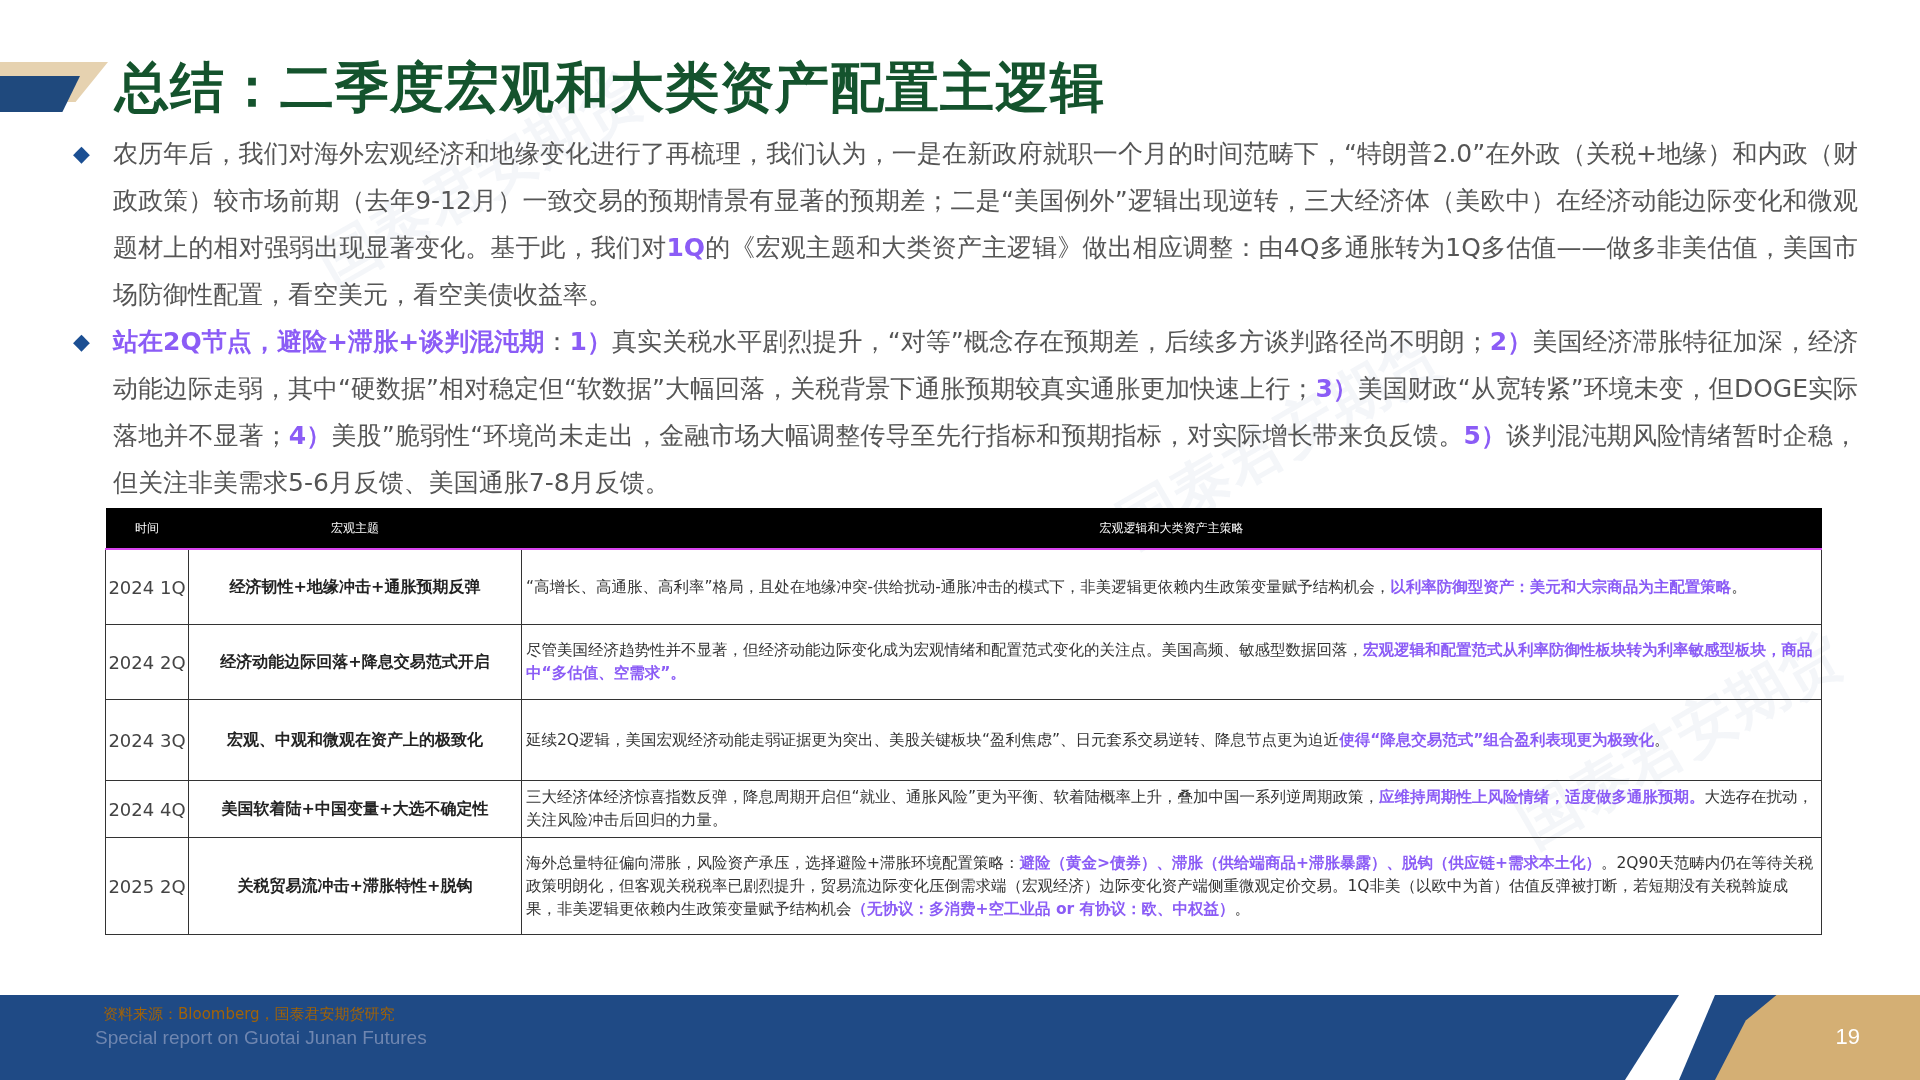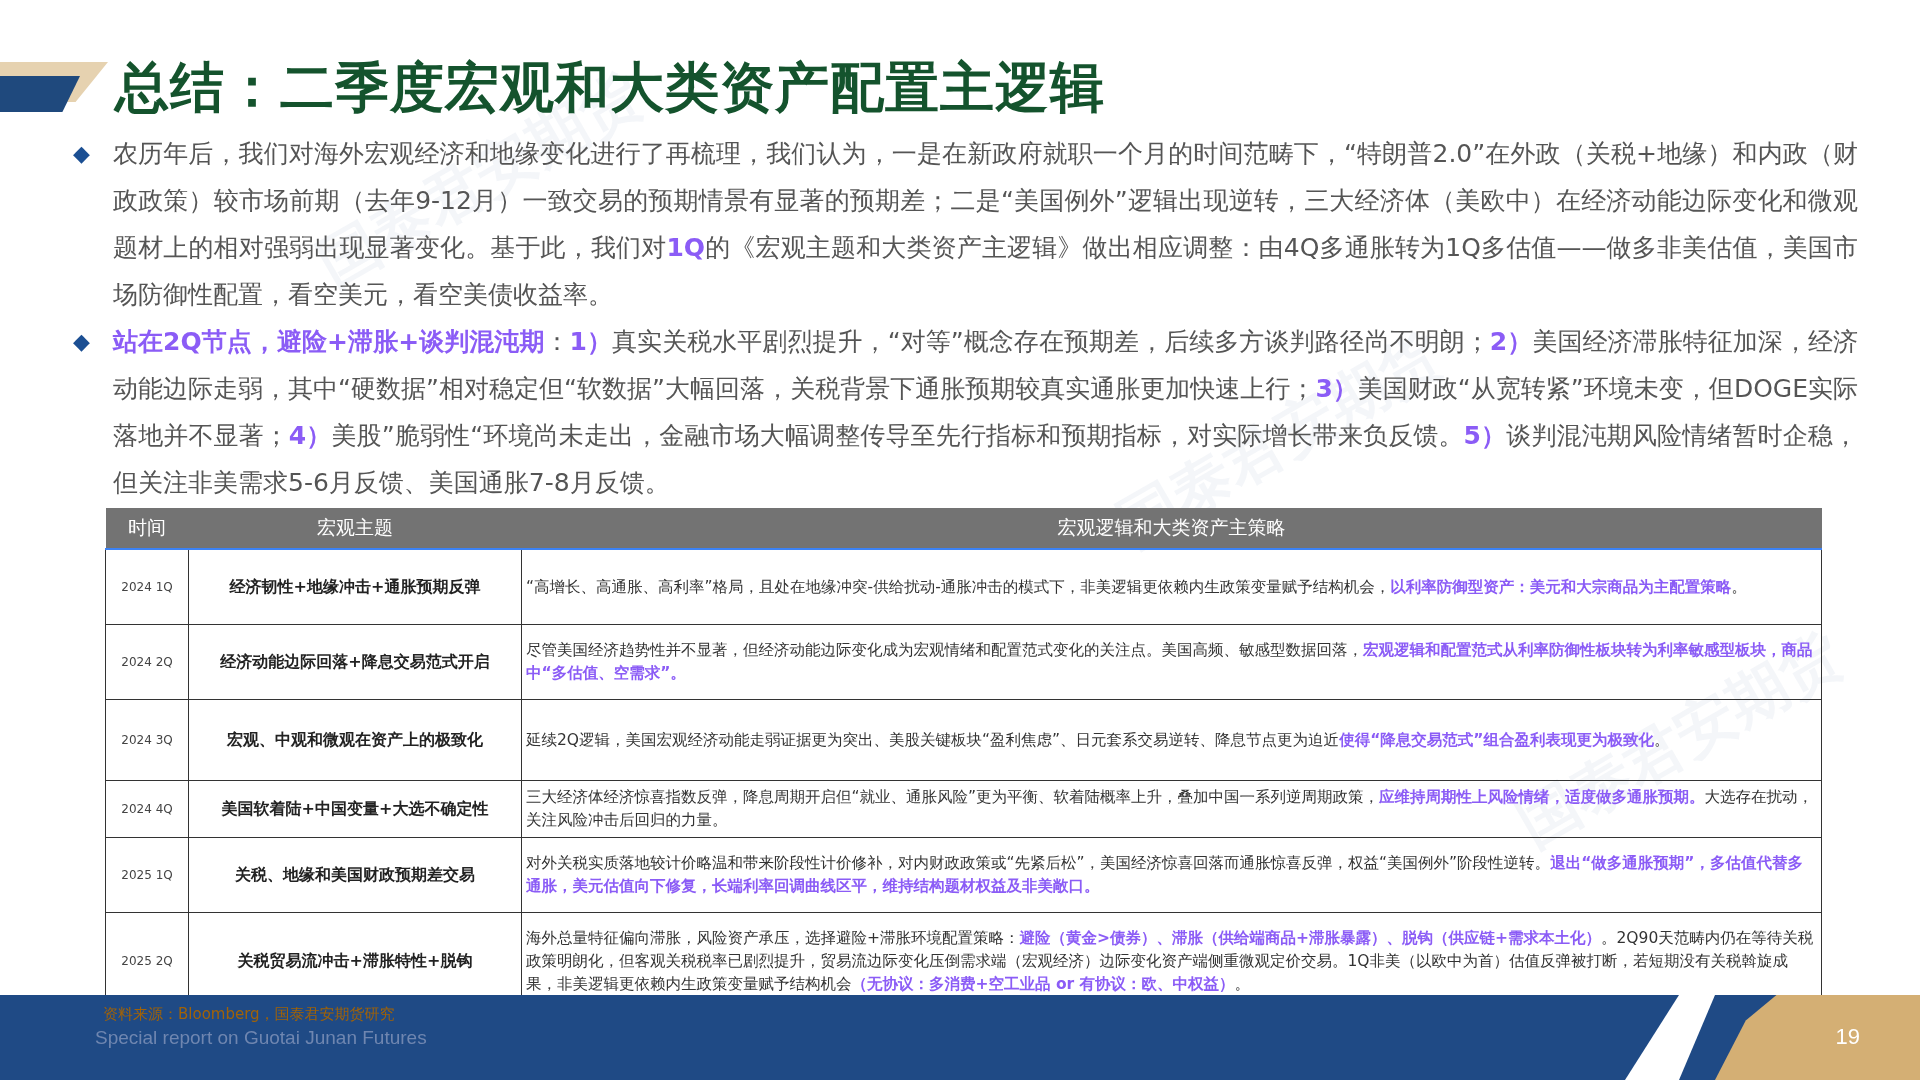--- a/index.html
+++ b/index.html
@@ -6,23 +6,23 @@
   body { width:1920px; height:1080px; position:relative; overflow:hidden; background:#ffffff; font-family:"Liberation Sans","DejaVu Sans",sans-serif; }
   .deco-tan { position:absolute; left:0; top:62px; width:108px; height:40px; background:#e6d2b0; clip-path:polygon(0 0,100% 0,70% 100%,0 100%); }
   .deco-blue { position:absolute; left:0; top:76px; width:80px; height:36px; background:#1f497d; clip-path:polygon(0 0,100% 0,78% 100%,0 100%); border-bottom-right-radius:10px; }
   .title { position:absolute; left:115px; top:52px; font-size:54px; font-weight:bold; color:#14532d; letter-spacing:1px; font-family:"DejaVu Sans",sans-serif; }
   .para { position:absolute; left:113px; width:1745px; font-size:25px; line-height:47px; color:#555555; font-family:"DejaVu Sans",sans-serif; text-align:justify; }
   .para .bullet { position:absolute; left:-40px; top:0; color:#1b4f93; font-size:22px; }
   .red { color:#8b5cf6; font-weight:bold; }
   .p1 { top:130px; }
   .p2 { top:318px; }
   table.main { position:absolute; left:105px; top:508px; width:1717px; border-collapse:collapse; font-family:"DejaVu Sans",sans-serif; }
-  table.main th { background:#737373; color:#ffffff; font-size:19px; font-weight:normal; height:38px; border-bottom:2px solid #3b82f6; }
+  table.main th { background:#000000; color:#ffffff; font-size:12px; font-weight:normal; height:38px; border-bottom:2px solid #d946ef; }
   table.main td { border:1px solid #333; font-size:15.5px; color:#333; vertical-align:middle; }
-  table.main td.time { width:80px; text-align:center; color:#444; font-size:12px; }
+  table.main td.time { width:80px; text-align:center; color:#444; font-size:18px; }
   table.main td.theme { width:330px; text-align:center; font-weight:bold; font-size:16px; color:#222; }
   table.main td.strat { padding:2px 4px; line-height:23px; text-align:left; }
   table.main tr.r1 td { height:70px; } table.main tr.r2 td { height:70px; } table.main tr.r3 td { height:76px; }
   table.main tr.r4 td { height:52px; } table.main tr.r5 td { height:70px; } table.main tr.r6 td { height:92px; }
   .footer { position:absolute; left:0; top:995px; width:1920px; height:85px; background:#1f4a85; }
   .src { position:absolute; left:103px; top:1005px; font-size:15px; color:#a16207; font-family:"DejaVu Sans",sans-serif; }
   .sub { position:absolute; left:95px; top:1027px; font-size:19px; color:#6f86b0; }
   .gold { position:absolute; right:0; top:995px; width:205px; height:85px; background:#d4af74; clip-path:polygon(30% 0,100% 0,100% 100%,0 100%,15% 30%); }
   .gap { position:absolute; right:205px; top:995px; width:90px; height:85px; background:#ffffff; clip-path:polygon(60% 0,100% 0,60% 100%,0 100%); }
   .pnum { position:absolute; right:60px; top:1024px; font-size:22px; color:#ffffff; }
@@ -70,25 +70,20 @@
       <tr class="r3">
         <td class="time">2024 3Q</td>
         <td class="theme">宏观、中观和微观在资产上的极致化</td>
         <td class="strat"><span>延续2Q逻辑，美国宏观经济动能走弱证据更为突出、美股关键板块“盈利焦虑”、日元套系交易逆转、降息节点更为迫近</span><span class="red">使得“降息交易范式”组合盈利表现更为极致化</span><span>。</span></td>
       </tr>
       <tr class="r4">
         <td class="time">2024 4Q</td>
         <td class="theme">美国软着陆+中国变量+大选不确定性</td>
         <td class="strat"><span>三大经济体经济惊喜指数反弹，降息周期开启但“就业、通胀风险”更为平衡、软着陆概率上升，叠加中国一系列逆周期政策，</span><span class="red">应维持周期性上风险情绪，适度做多通胀预期。</span><span>大选存在扰动，关注风险冲击后回归的力量。</span></td>
       </tr>
-      <tr class="r5">
-        <td class="time">2025 1Q</td>
-        <td class="theme">关税、地缘和美国财政预期差交易</td>
-        <td class="strat"><span>对外关税实质落地较计价略温和带来阶段性计价修补，对内财政政策或“先紧后松”，美国经济惊喜回落而通胀惊喜反弹，权益“美国例外”阶段性逆转。</span><span class="red">退出“做多通胀预期”，多估值代替多通胀，美元估值向下修复，长端利率回调曲线区平，维持结构题材权益及非美敞口。</span></td>
-      </tr>
       <tr class="r6">
         <td class="time">2025 2Q</td>
         <td class="theme">关税贸易流冲击+滞胀特性+脱钩</td>
         <td class="strat"><span>海外总量特征偏向滞胀，风险资产承压，选择避险+滞胀环境配置策略：</span><span class="red">避险（黄金&gt;债券）、滞胀（供给端商品+滞胀暴露）、脱钩（供应链+需求本土化）</span><span>。2Q90天范畴内仍在等待关税政策明朗化，但客观关税税率已剧烈提升，贸易流边际变化压倒需求端（宏观经济）边际变化资产端侧重微观定价交易。1Q非美（以欧中为首）估值反弹被打断，若短期没有关税斡旋成果，非美逻辑更依赖内生政策变量赋予结构机会</span><span class="red">（无协议：多消费+空工业品 or 有协议：欧、中权益）</span><span>。</span></td>
       </tr>
     </tbody>
 </table>
 
 <div class="footer"></div>
 <div class="gap"></div>

